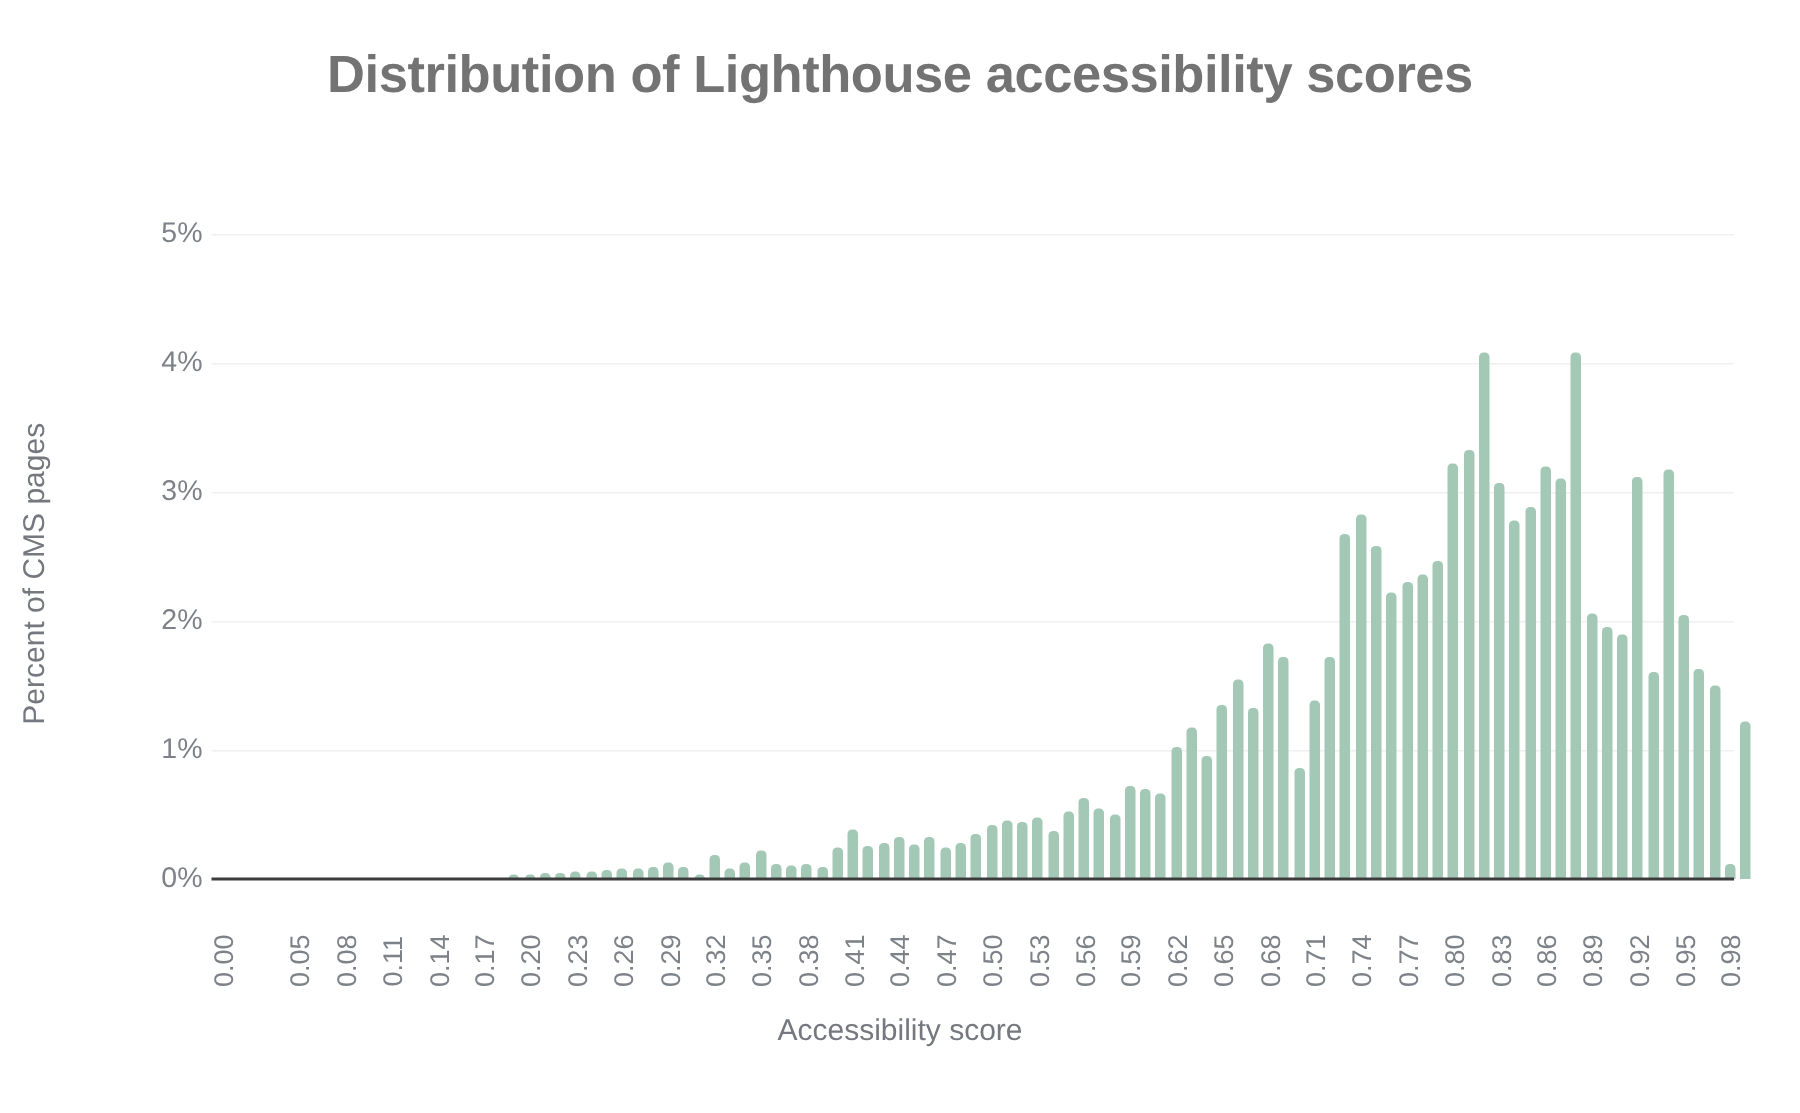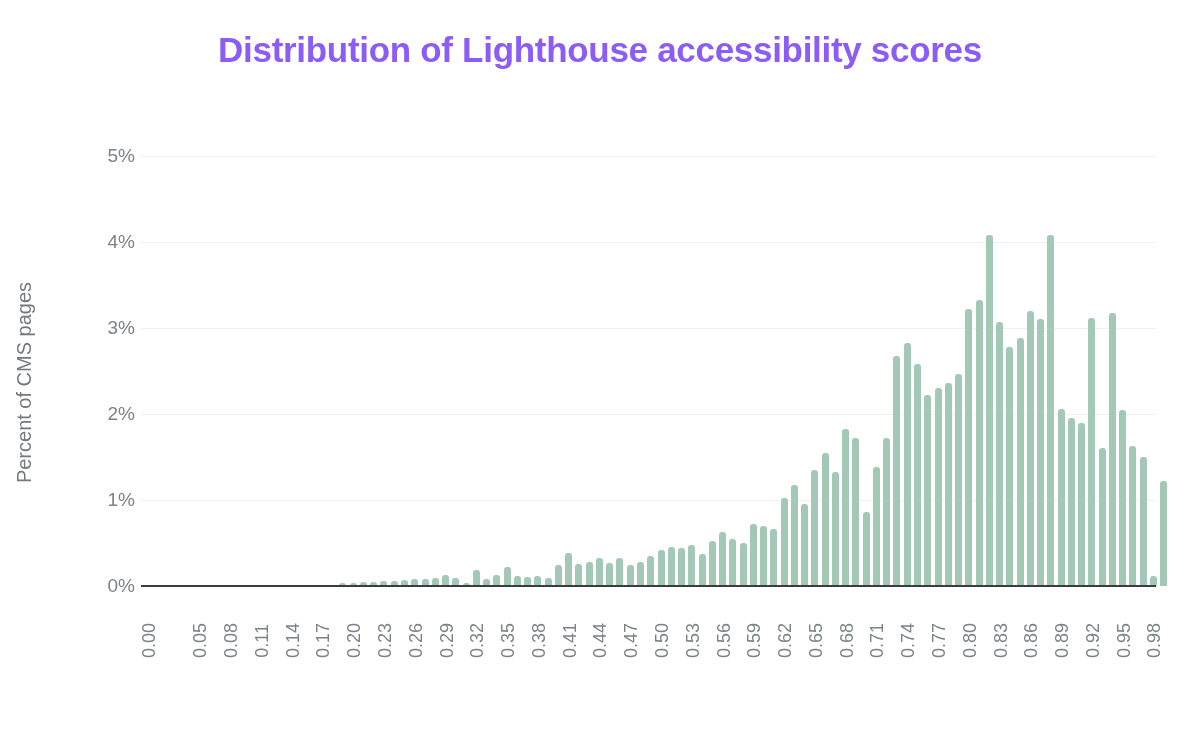--- a/index.html
+++ b/index.html
@@ -20,21 +20,21 @@
     background: #ffffff;
   }
   #chart-title {
     position: absolute;
     top: 30px;
     left: 0;
     width: 1200px;
     text-align: center;
     font-size: 35px;
     font-weight: bold;
-    color: #8b5cf6;
+    color: #737373;
     letter-spacing: -0.3px;
   }
   #chart-subtitle {
     position: absolute;
     top: 90px;
     left: 0;
     width: 1200px;
     text-align: center;
     font-size: 21px;
     font-weight: normal;
@@ -265,14 +265,15 @@
       <div class="xtick" style="left: 757.24px;">0.74</div>
       <div class="xtick" style="left: 788.02px;">0.77</div>
       <div class="xtick" style="left: 818.8px;">0.80</div>
       <div class="xtick" style="left: 849.58px;">0.83</div>
       <div class="xtick" style="left: 880.36px;">0.86</div>
       <div class="xtick" style="left: 911.14px;">0.89</div>
       <div class="xtick" style="left: 941.92px;">0.92</div>
       <div class="xtick" style="left: 972.7px;">0.95</div>
       <div class="xtick" style="left: 1003.48px;">0.98</div>
     </div>
+  <div id="x-axis-title">Accessibility score</div>
 
 </div>
 
 </body></html>

